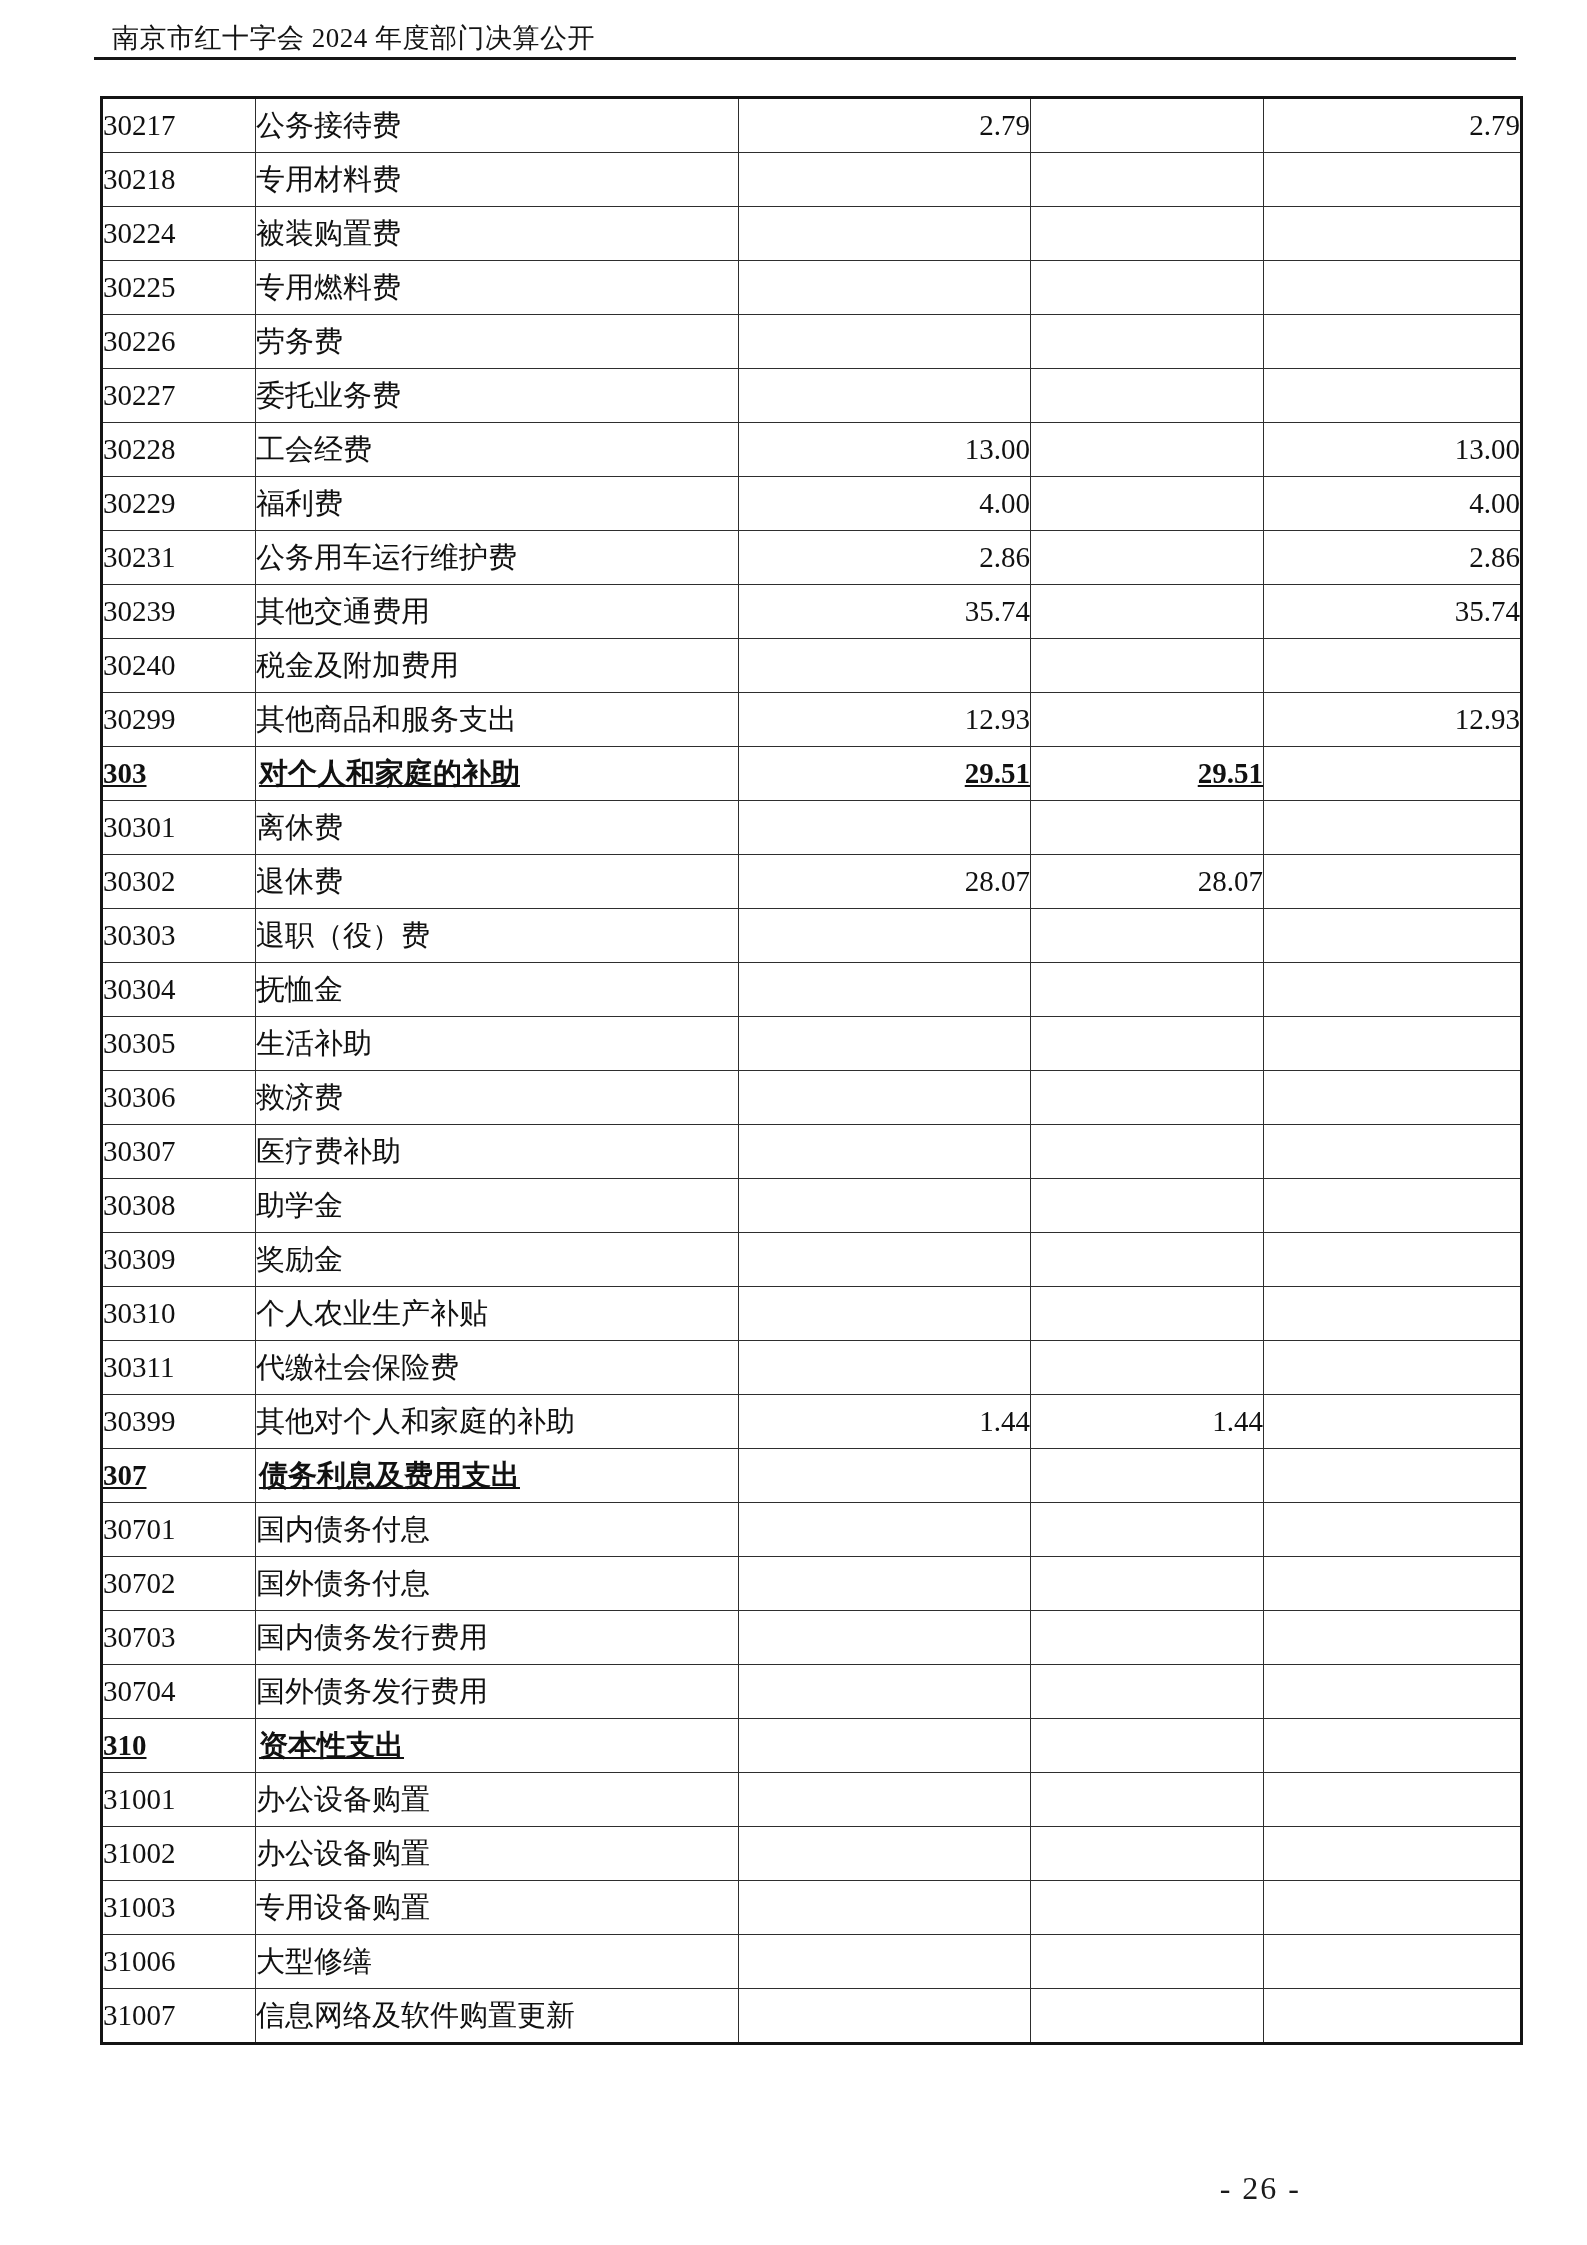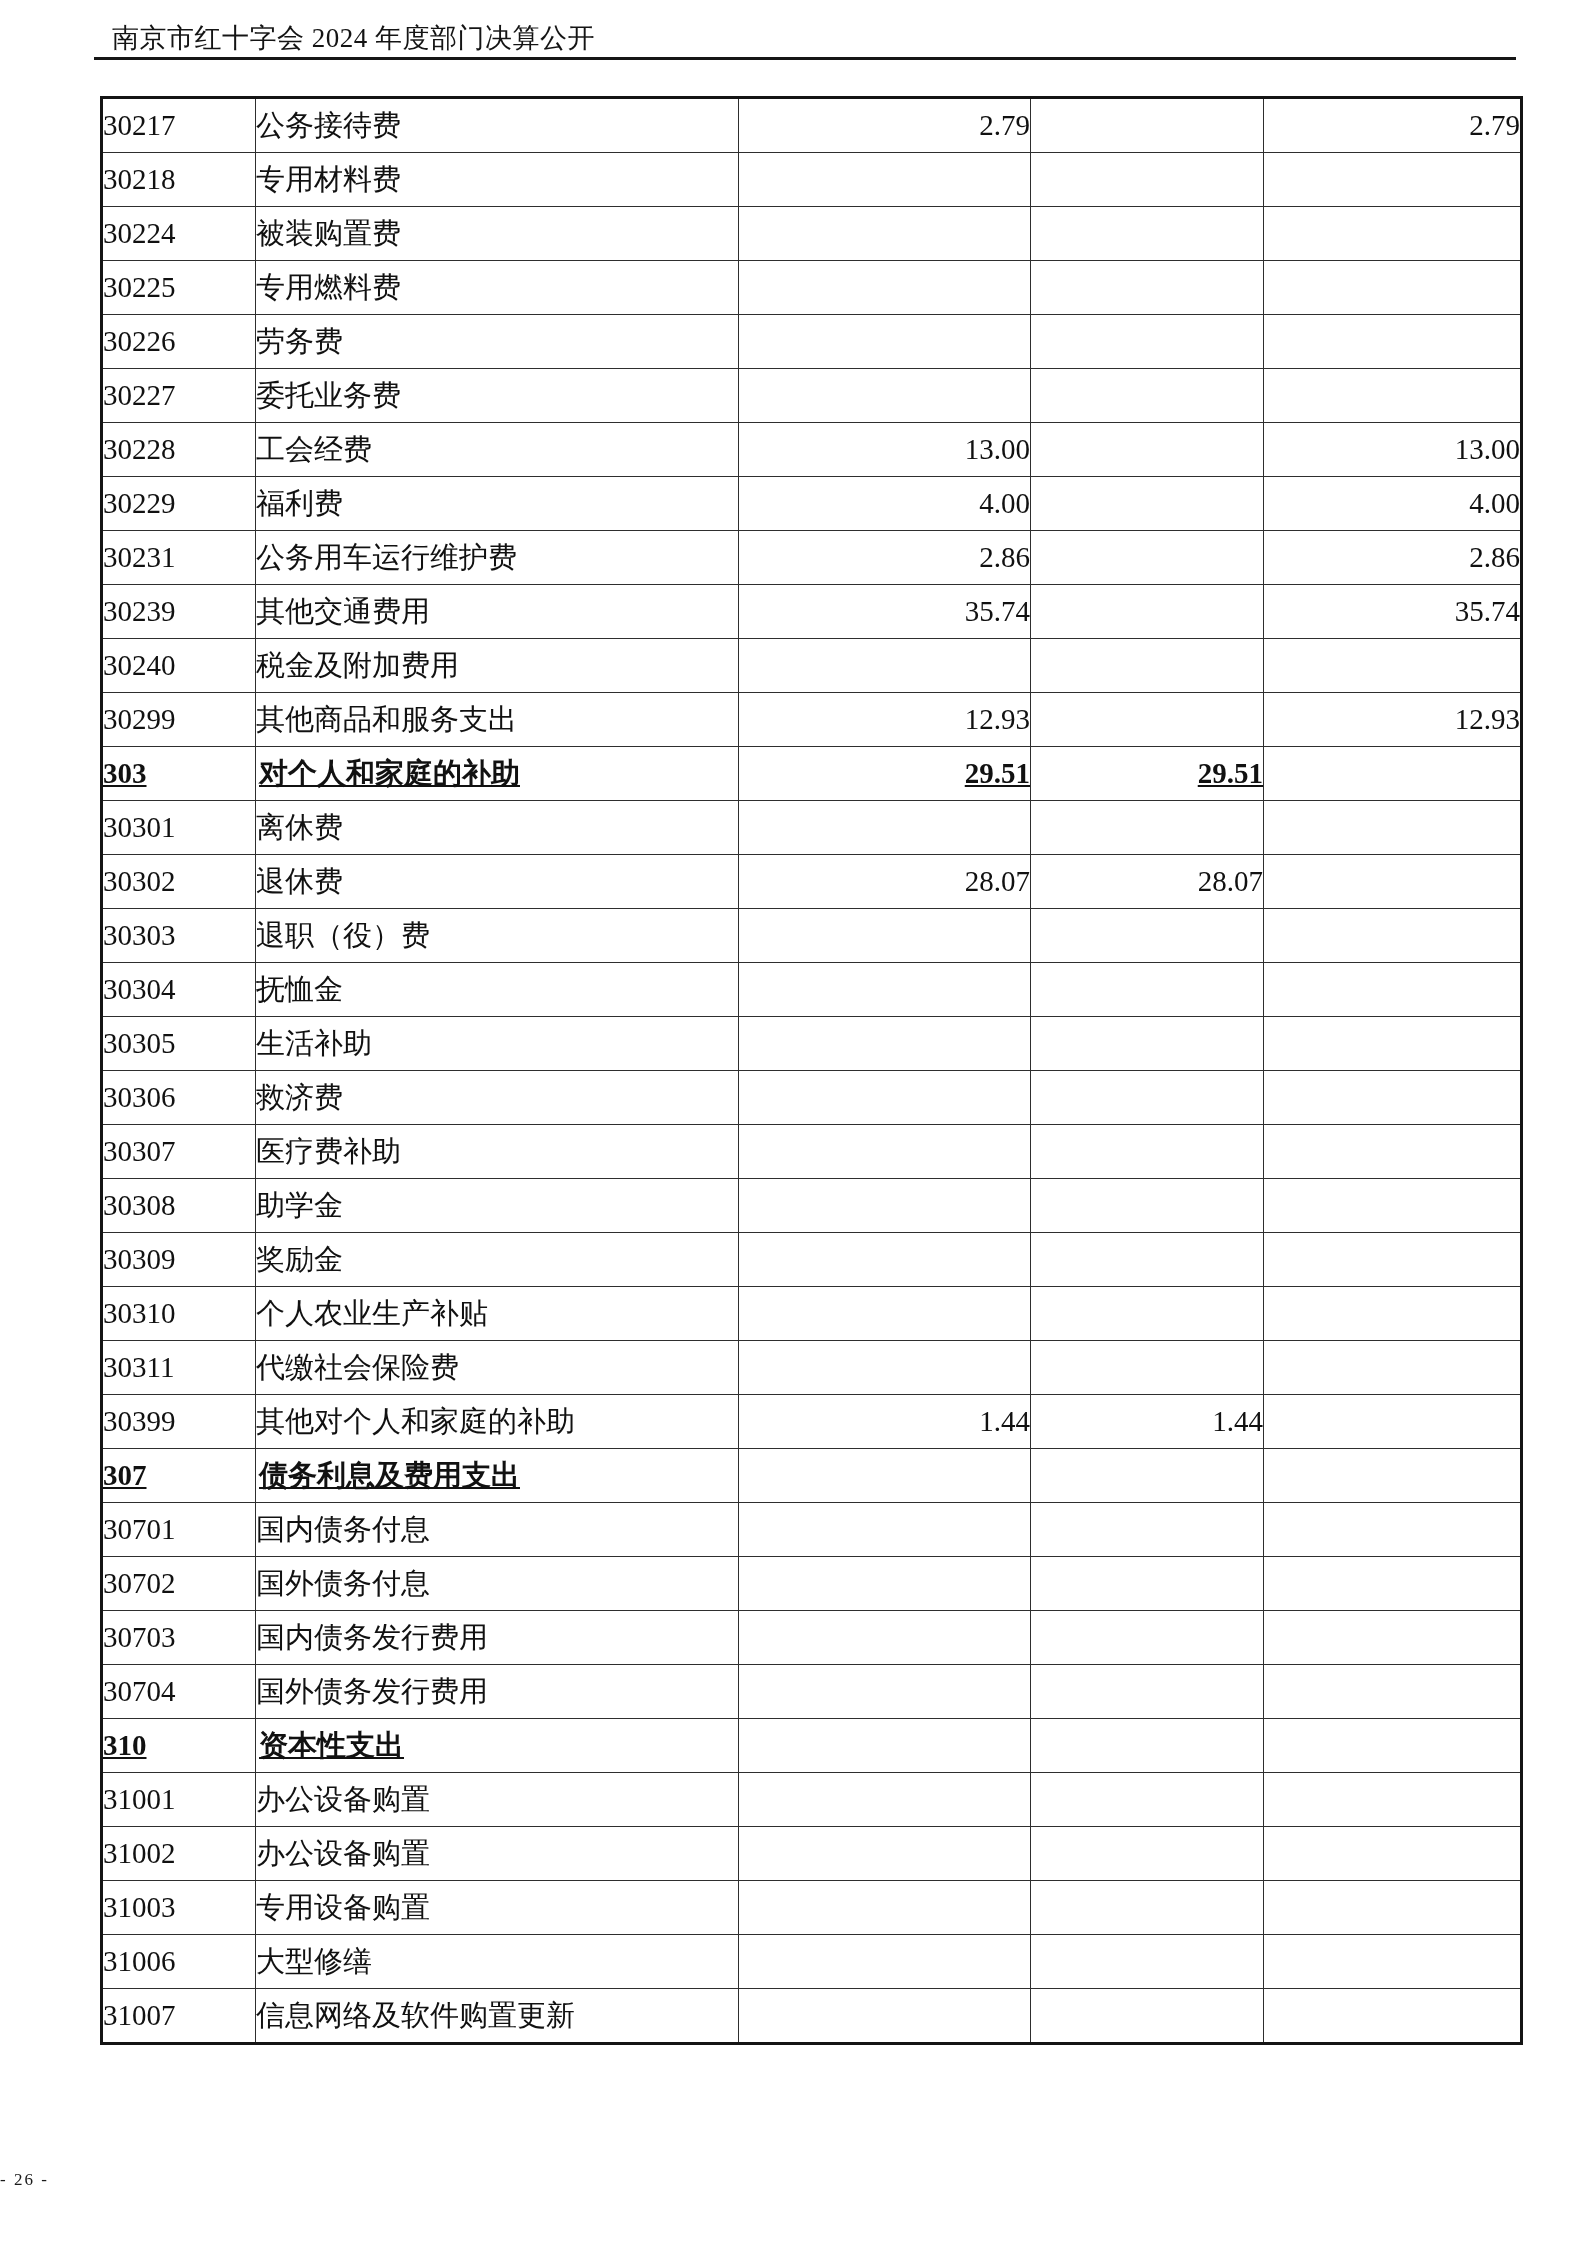--- a/index.html
+++ b/index.html
@@ -52,22 +52,22 @@
   td.code { padding-left: 8px; }
   td.name { padding-left: 32px; }
   td.num  { text-align: right; padding-right: 9px; font-size: 28px; }
   tr.section { font-weight: bold; text-decoration: underline; }
   tr.section td.name { padding-left: 3px; }
   .page-number {
     position: absolute;
     left: 0;
     top: 2170px;
     width: 1301px;
-    text-align: left;
-    font-size: 17px;
+    text-align: right;
+    font-size: 32px;
     letter-spacing: 2px;
     color: #1a1a1a;
   }
 </style>
 </head>
 <body>
 
 <div class="page-title">南京市红十字会 2024 年度部门决算公开</div>
 
 <div class="header-rule"></div>

